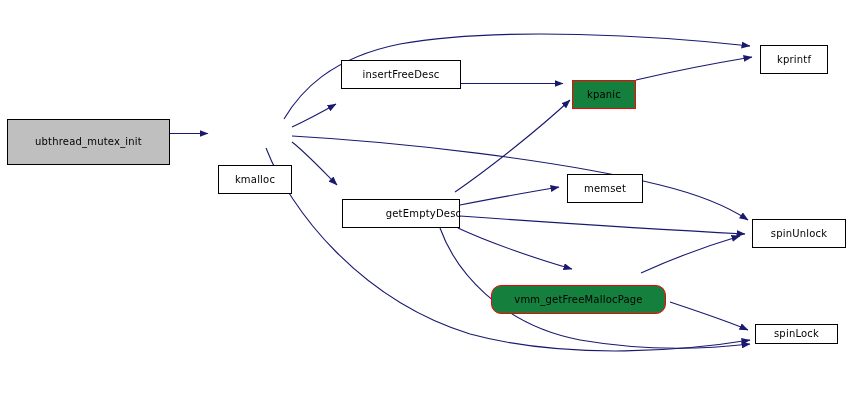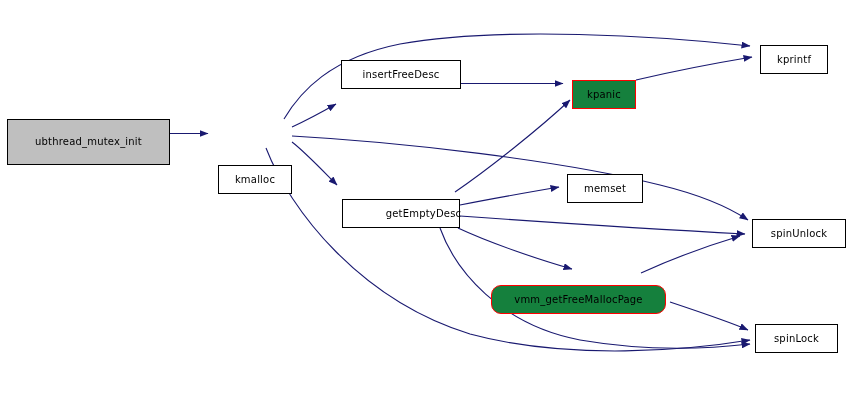--- a/index.html
+++ b/index.html
@@ -104,18 +104,18 @@
       </div>
       <div class="node" style="left: 567px; top: 174px; width: 76px; height: 29px; text-align: center;">
         <span class="node-label">memset</span>
       </div>
       <div class="node" style="left: 752px; top: 219px; width: 94px; height: 29px;">
         <span class="node-label">spinUnlock</span>
       </div>
       <div class="node highlight" style="left: 491px; top: 273px; width: 175px; height: 29px; border-radius: 10px;">
         <span class="node-label">vmm_getFreeMallocPage</span>
       </div>
-      <div class="node" style="left: 755px; top: 324px; width: 83px; height: 29px;">
+      <div class="node" style="left: 755px; top: 324px; width: 83px; height: 20px;">
         <span class="node-label">spinLock</span>
       </div>
     </div>
 
 </div>
 
 </body></html>

